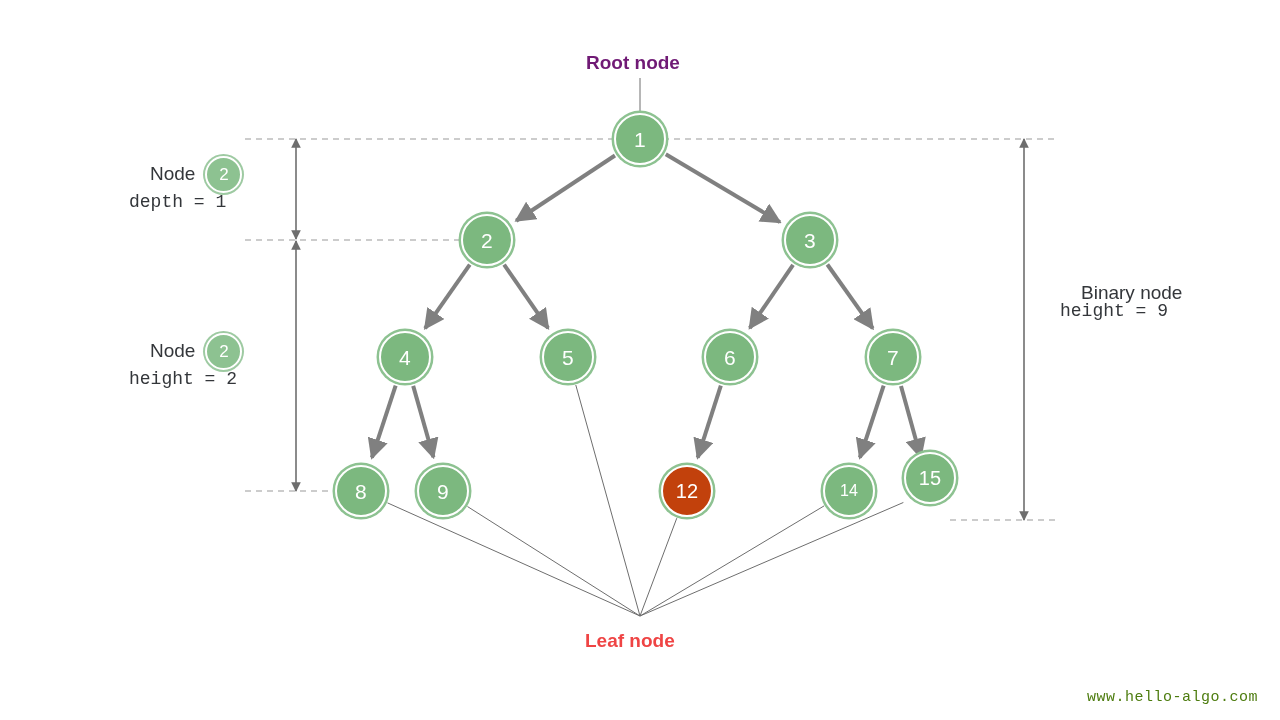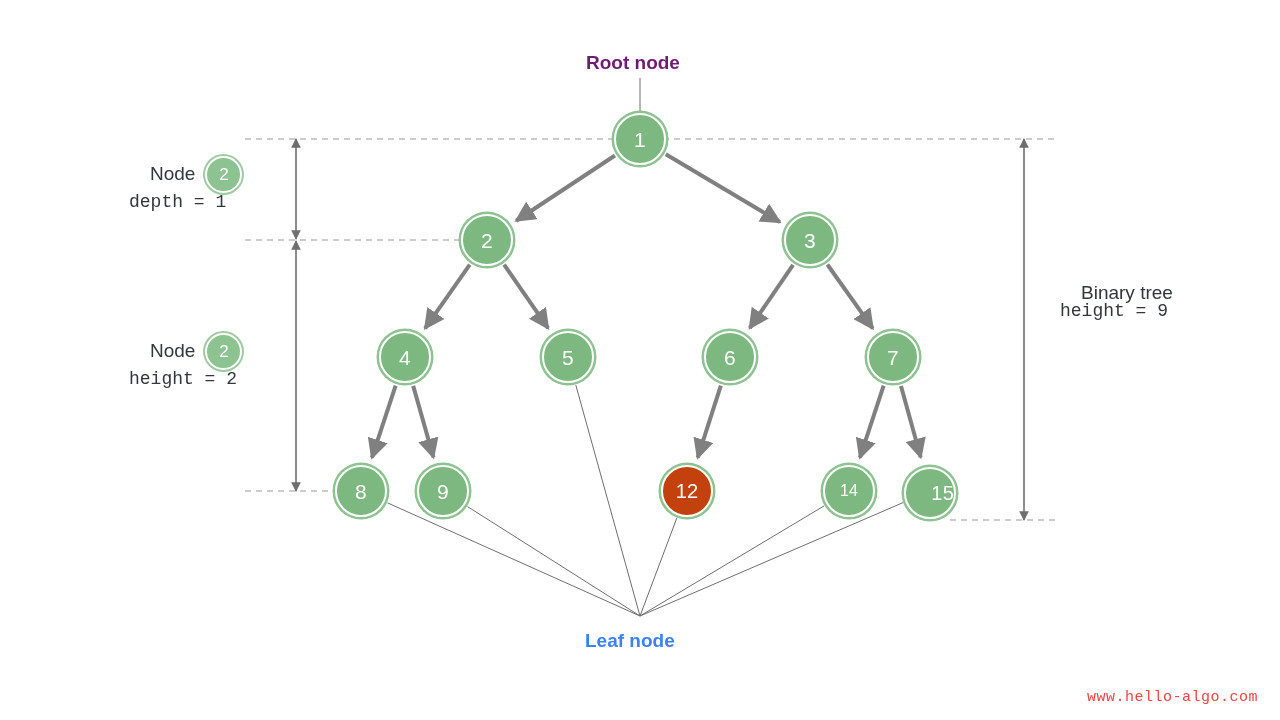--- a/index.html
+++ b/index.html
@@ -91,31 +91,31 @@
     font-size: 19px;
     font-weight: bold;
     color: #701a75;
     white-space: nowrap;
   }
   .anno-bottom {
     position: absolute;
     font-family: "Liberation Sans", sans-serif;
     font-size: 19px;
     font-weight: bold;
-    color: #3b82f6;
+    color: #ef4444;
     white-space: nowrap;
   }
 
   .watermark {
     position: absolute;
     right: 22px;
     bottom: 14px;
     font-family: "Liberation Mono", monospace;
     font-size: 15px;
-    color: #ef4444;
+    color: #4d7c0f;
     letter-spacing: .5px;
     white-space: nowrap;
   }
 </style>
 </head>
 <body>
 
 <div id="canvas">
 
   <svg id="svg-layer" viewBox="0 0 1280 720" xmlns="http://www.w3.org/2000/svg">
@@ -195,38 +195,38 @@
       </div>
       <div class="node" style="left: 417px; top: 465px; width: 52px; height: 52px; background: rgb(124, 184, 127); box-shadow: rgb(141, 194, 145) 0px 0px 0px 2.5px;">
         <span class="node-label">9</span>
       </div>
       <div class="node" style="left: 661px; top: 465px; width: 52px; height: 52px; background: #c2410c; box-shadow: rgb(141, 194, 145) 0px 0px 0px 2.5px;">
         <span class="node-label" style="font-size: 20px;">12</span>
       </div>
       <div class="node" style="left: 823px; top: 465px; width: 52px; height: 52px; background: rgb(124, 184, 127); box-shadow: rgb(141, 194, 145) 0px 0px 0px 2.5px;">
         <span class="node-label" style="font-size: 16px;">14</span>
       </div>
-      <div class="node" style="left: 904px; top: 467px; width: 52px; height: 52px; background: rgb(124, 184, 127); box-shadow: rgb(141, 194, 145) 0px 0px 0px 2.5px; justify-content: flex-end;">
+      <div class="node" style="left: 904px; top: 452px; width: 52px; height: 52px; background: rgb(124, 184, 127); box-shadow: rgb(141, 194, 145) 0px 0px 0px 2.5px;">
         <span class="node-label" style="font-size: 20px;">15</span>
       </div>
     </div>
 
   <div class="anno-top" style="left:586px; top:52px;">Root node</div>
 
   <div class="anno-bottom" style="left:585px; top:630px;">Leaf node</div>
 
   <div id="captions-layer">
       <div class="cap-block" style="left: 129px; top: 156px;">
         <div class="cap-title"><span>Node</span><span class="badge" style="background: rgb(141, 194, 145);">2</span></div>
         <div class="cap-sub">depth = 1</div>
       </div>
       <div class="cap-block" style="left: 129px; top: 333px;">
         <div class="cap-title"><span>Node</span><span class="badge" style="background: rgb(141, 194, 145);">2</span></div>
         <div class="cap-sub">height = 2</div>
       </div>
       <div class="cap-block" style="left: 1060px; top: 283px;">
-        <div class="cap-title"><span>Binary tree</span></div>
+        <div class="cap-title"><span>Binary node</span></div>
         <div class="cap-sub">height = 9</div>
       </div>
     </div>
 
   <div class="watermark">www.hello-algo.com</div>
 </div>
 
 </body></html>

